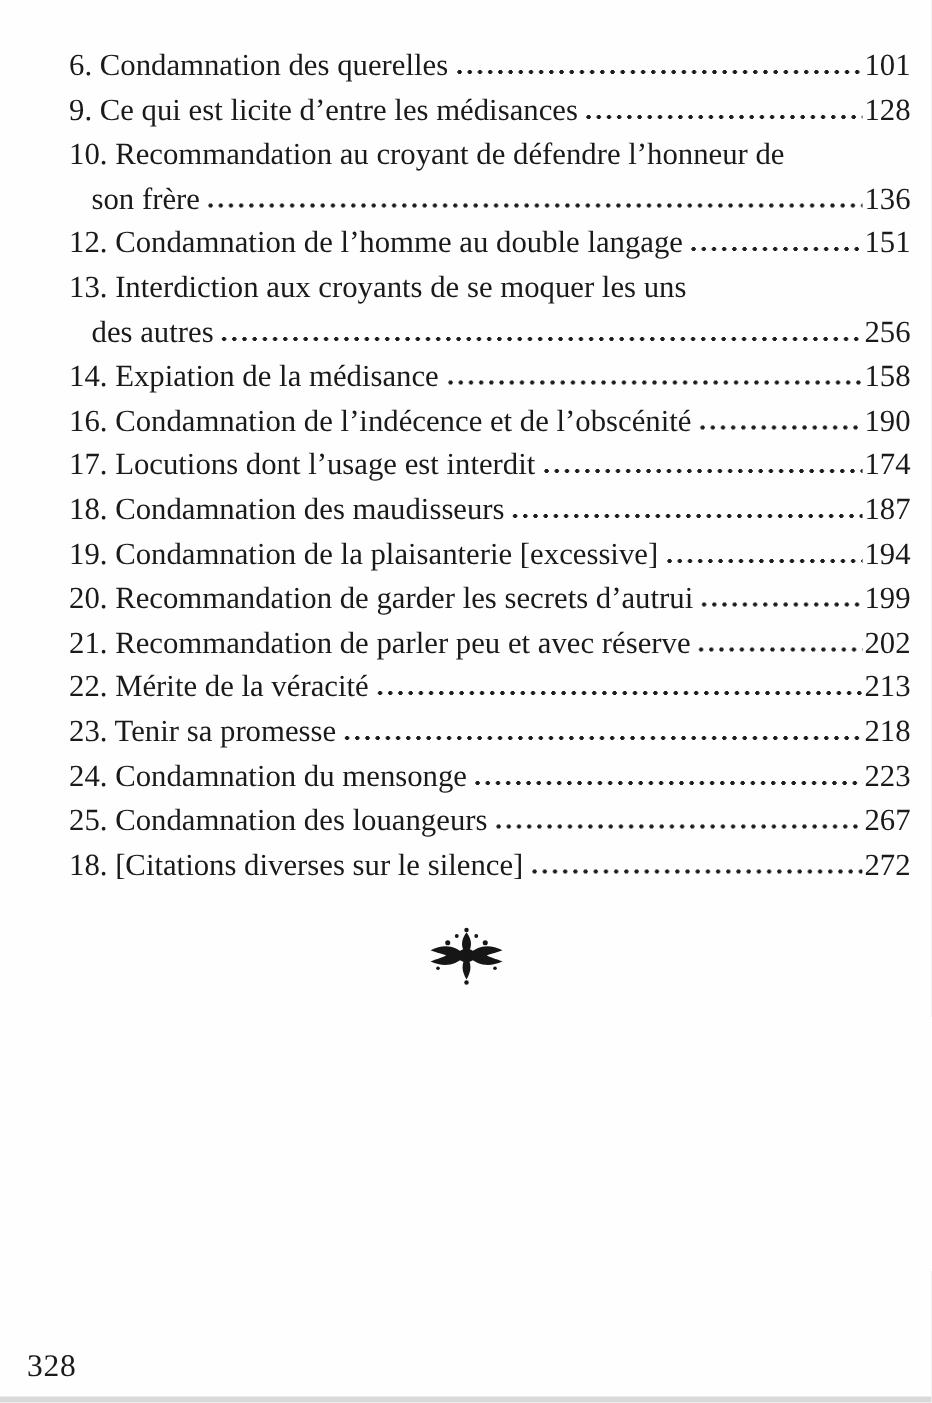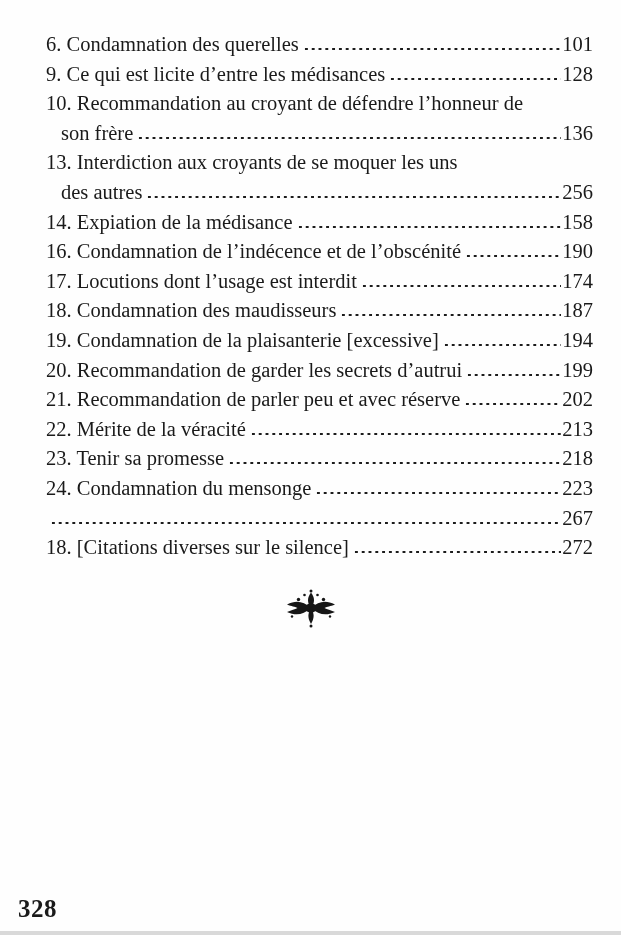--- a/index.html
+++ b/index.html
@@ -12,21 +12,21 @@
     width: 621px;
     height: 935px;
     margin: 0 auto;
     background: #fefefe;
     color: #1a1a1a;
     font-family: "Liberation Serif", "DejaVu Serif", serif;
     overflow: hidden;
     box-sizing: border-box;
   }
   .toc {
-    padding: 30px 28px 0 46px;
+    padding: 30px 14px 0 46px;
   }
   .entry { }
   .line {
     display: flex;
     align-items: baseline;
     font-size: 20.5px;
     line-height: 29.6px;
     white-space: nowrap;
   }
   .line.cont {
@@ -51,22 +51,22 @@
     white-space: nowrap;
   }
   .ornament {
     margin-top: 26px;
     text-align: center;
   }
   .folio {
     position: absolute;
     left: 18px;
     bottom: 12px;
-    font-size: 25px;
-    font-weight: bold;
+    font-size: 21px;
+    font-weight: normal;
     letter-spacing: 0.5px;
   }
   .edge-strip {
     position: absolute;
     left: 0; right: 0; bottom: 0;
     height: 4px;
     background: #d9d9d9;
   }
 </style>
 </head>
@@ -94,20 +94,27 @@
           <span class="t">10. Recommandation au croyant de défendre l’honneur de</span>
         </div>
         <div class="line cont">
           <span class="t">son frère</span>
           <span class="leader"></span>
           <span class="pg">136</span>
         </div>
       </div>
       <div class="entry">
         <div class="line">
+          <span class="t">12. Condamnation de l’homme au double langage</span>
+          <span class="leader"></span>
+          <span class="pg">151</span>
+        </div>
+      </div>
+      <div class="entry">
+        <div class="line">
           <span class="t">13. Interdiction aux croyants de se moquer les uns</span>
         </div>
         <div class="line cont">
           <span class="t">des autres</span>
           <span class="leader"></span>
           <span class="pg">256</span>
         </div>
       </div>
       <div class="entry">
         <div class="line">
@@ -174,20 +181,21 @@
       </div>
       <div class="entry">
         <div class="line">
           <span class="t">24. Condamnation du mensonge</span>
           <span class="leader"></span>
           <span class="pg">223</span>
         </div>
       </div>
       <div class="entry">
         <div class="line">
+          <span class="t">25. Condamnation des louangeurs</span>
           <span class="leader"></span>
           <span class="pg">267</span>
         </div>
       </div>
       <div class="entry">
         <div class="line">
           <span class="t">18. [Citations diverses sur le silence]</span>
           <span class="leader"></span>
           <span class="pg">272</span>
         </div>

